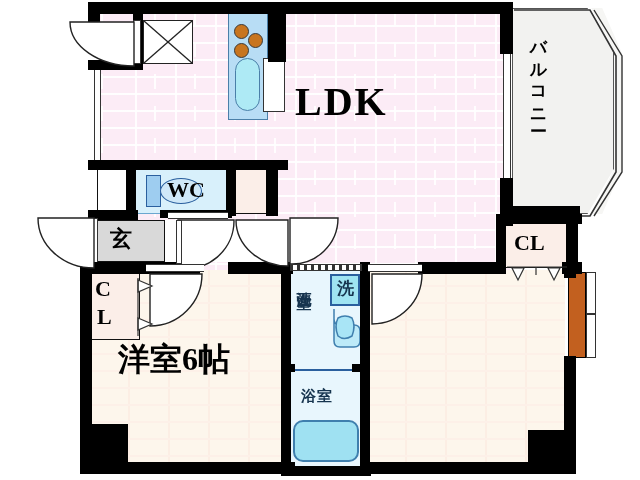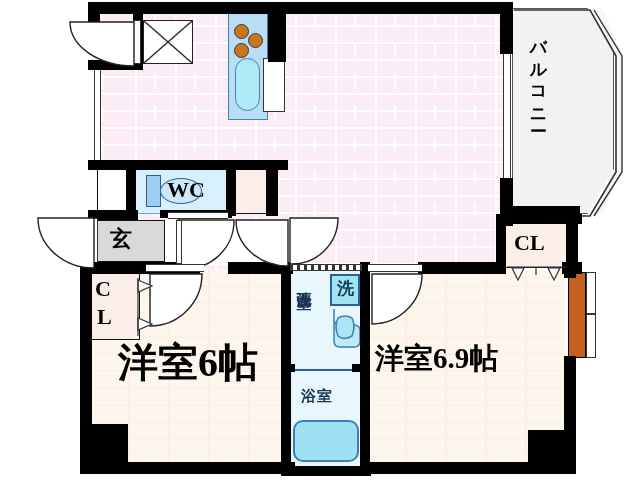--- a/index.html
+++ b/index.html
@@ -67,21 +67,21 @@
   .lbl {
     position: absolute;
     color: #000;
     font-family: "Liberation Serif", serif;
     white-space: pre;
     line-height: 1;
     text-align: center;
   }
   .lbl-ldk   { font-size: 40px; font-weight: 700; letter-spacing: 2px; }
   .lbl-ldk2  { font-size: 38px; font-weight: 700; }
-  .lbl-room  { font-size: 40px; font-weight: 700; }
+  .lbl-room  { font-size: 32px; font-weight: 700; }
   .lbl-room-s{ font-size: 29px; font-weight: 700; }
   .lbl-wc    { font-size: 22px; font-weight: 700; font-family:"Liberation Serif",serif;}
   .lbl-genkan{ font-size: 22px; font-weight: 700; }
   .lbl-cl    { font-size: 22px; font-weight: 700; line-height: 1.05;}
   .lbl-small { font-size: 14px; font-weight: 700; color:#111; }
   .lbl-blue  { color: #16344f; }
   .vert {
     writing-mode: vertical-rl;
     text-orientation: upright;
     font-size: 17px;
@@ -311,24 +311,24 @@
     <line x1="2" y1="2" x2="2" y2="60" stroke="#333" stroke-width="1.2"></line>
   </svg>
 
   <svg class="swing" style="left:506px; top:266px;" width="62" height="16" viewBox="0 0 62 16">
     <line x1="1" y1="1" x2="61" y2="1" stroke="#333" stroke-width="1.2"></line>
     <polygon points="6,2 18,2 12,14" fill="#fff" stroke="#333" stroke-width="1.2"></polygon>
     <polygon points="42,2 54,2 48,14" fill="#fff" stroke="#333" stroke-width="1.2"></polygon>
     <line x1="30" y1="1" x2="30" y2="9" stroke="#333" stroke-width="1.2"></line>
   </svg>
 
+  <div class="lbl lbl-ldk" style="left:295px; top:82px;">LDK</div>
 
   <div class="lbl lbl-room" style="left:118px; top:343px;">洋室6帖</div>
 
-  <div class="lbl lbl-room-s" style="left:375px; top:344px;">洋室6.9帖</div>
 
   <div class="lbl vert" style="left:530px; top:28px;">バルコニー</div>
 
   <div class="lbl lbl-genkan" style="left:110px; top:228px;">玄</div>
 
   <div class="lbl lbl-wc" style="left:167px; top:179px;font-family:Liberation Serif, serif;">WC</div>
 
   <div class="lbl vert-s lbl-blue" style="left:296px; top:280px;">洗面室</div>
 
   <div class="lbl lbl-small lbl-blue" style="left:301px; top:389px; font-size:15px; letter-spacing:1px;">浴室</div>

